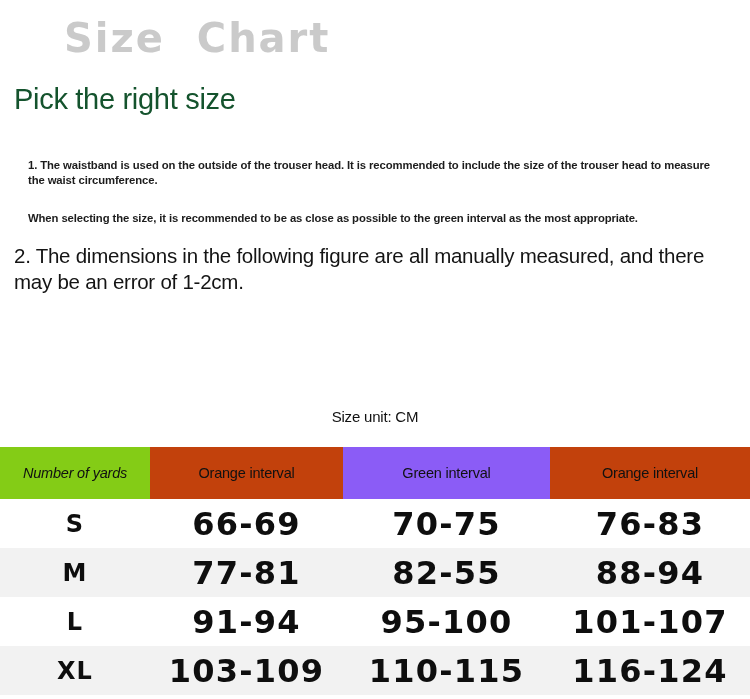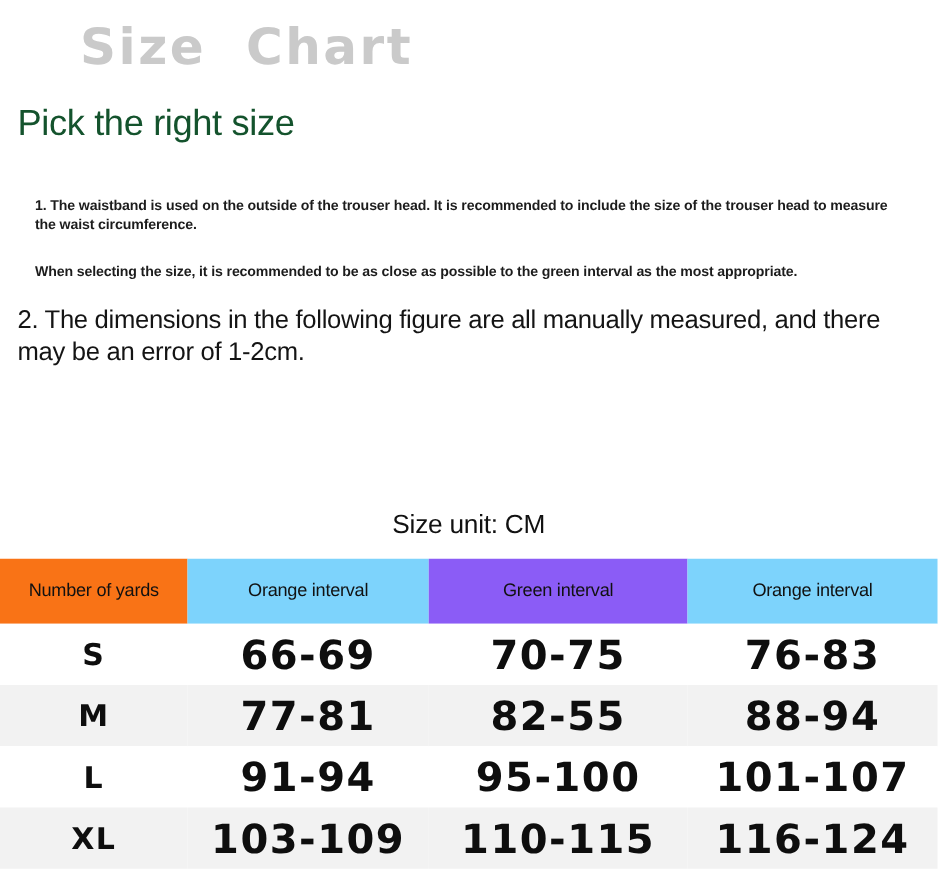--- a/index.html
+++ b/index.html
@@ -84,21 +84,21 @@
     margin: 0;
   }
 
   
   .size-unit {
     position: absolute;
     left: 0;
     right: 0;
     top: 408px;
     text-align: center;
-    font-size: 21px;
+    font-size: 15px;
     font-weight: 400;
     color: #111111;
     letter-spacing: -0.2px;
   }
 
   
   .size-table {
     position: absolute;
     left: 0;
     top: 447px;
@@ -116,27 +116,28 @@
     padding: 0;
     font-family: "Liberation Sans", sans-serif;
     font-size: 14.5px;
     font-weight: 400;
     color: #111111;
     text-align: center;
     vertical-align: middle;
     letter-spacing: -0.2px;
   }
   th.hdr-label {
-    background: #f97316;
+    background: #84cc16;
     font-size: 11.5px;
     font-weight: 700;
     line-height: 1.3;
     color: #1c1c1c;
-  }
-  th.hdr-orange { background: #7dd3fc; }
+    font-style: italic;
+  }
+  th.hdr-orange { background: #c2410c; }
   th.hdr-green  { background: #8b5cf6; }
 
   .size-table tbody td {
     height: 49px;
     padding: 0;
     text-align: center;
     vertical-align: middle;
     font-family: "DejaVu Sans", sans-serif;
     font-size: 32px;
     font-weight: 700;

